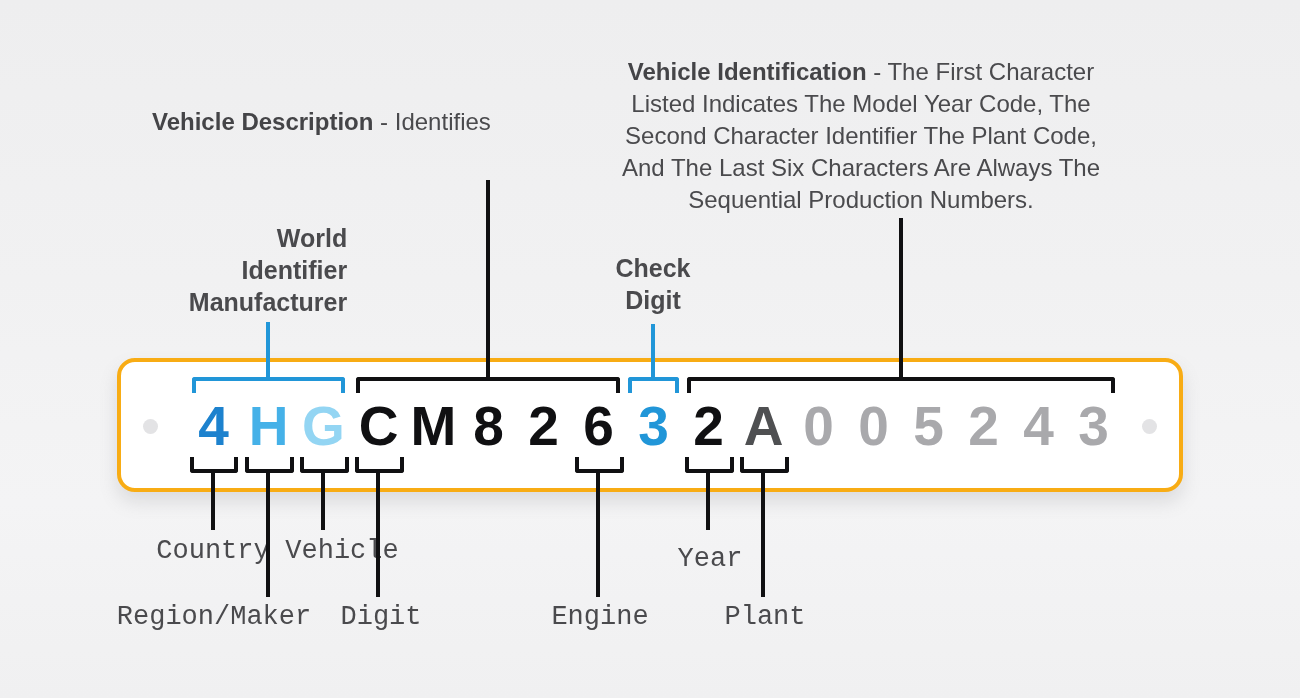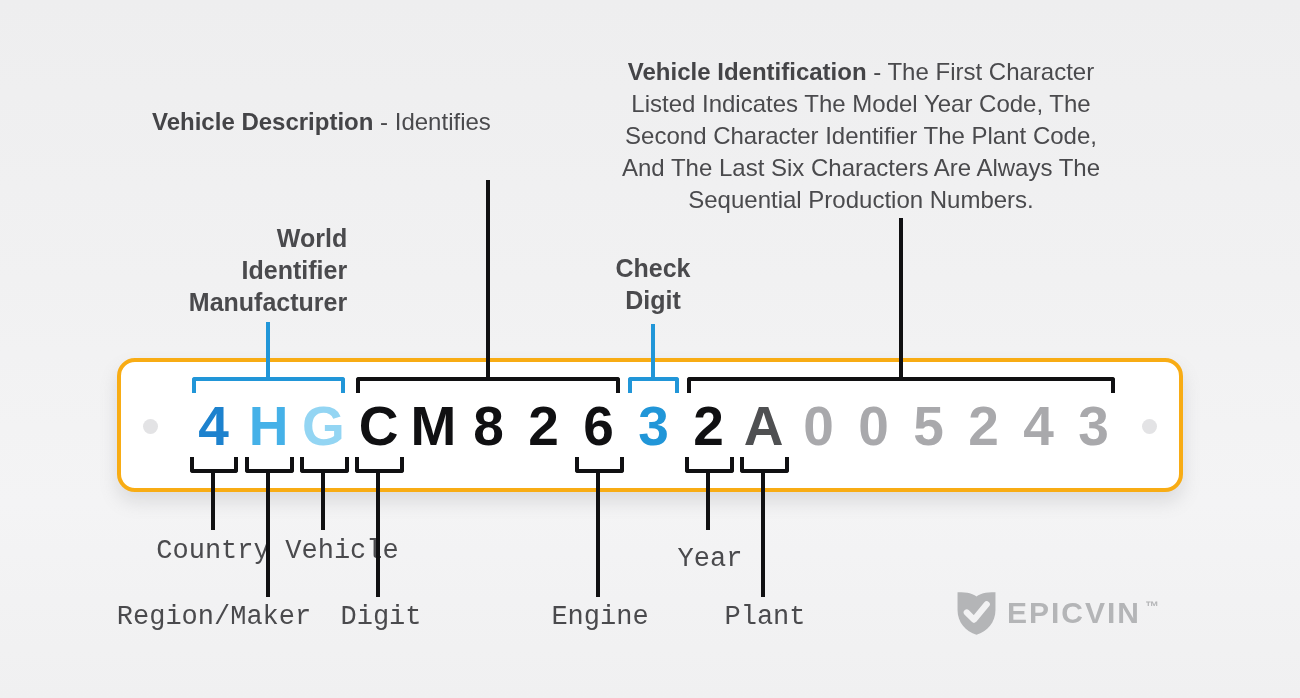--- a/index.html
+++ b/index.html
@@ -128,22 +128,14 @@
   <div class="vline" style="left:761px;top:469px;height:128px;"></div>
 
   <div class="pos-label" style="left:213px;top:536px;">Country</div>
   <div class="pos-label" style="left:342px;top:536px;">Vehicle</div>
   <div class="pos-label" style="left:710px;top:536px;margin-top:8px;">Year</div>
   <div class="pos-label" style="left:214px;top:602px;">Region/Maker</div>
   <div class="pos-label" style="left:381px;top:602px;">Digit</div>
   <div class="pos-label" style="left:600px;top:602px;">Engine</div>
   <div class="pos-label" style="left:765px;top:602px;">Plant</div>
 
-  <div class="logo">
-    <svg width="41" height="46" viewBox="0 0 40 44">
-      <path fill="#b4b5b7" d="M20 6 C16.5 3.2 12 1.8 1.5 1.8 L1.5 19 C1.5 31 9.5 40 20 43.2 C30.5 40 38.5 31 38.5 19 L38.5 1.8 C28 1.8 23.5 3.2 20 6 Z"></path>
-      <path fill="none" stroke="#f2f2f3" stroke-width="6" stroke-linecap="round" stroke-linejoin="round" d="M10.5 21.5 L17.5 28.5 L30 13.5"></path>
-    </svg>
-    <span class="logo-text">EPICVIN</span>
-    <span class="logo-tm">™</span>
-  </div>
 
 </div>
 
 </body></html>

